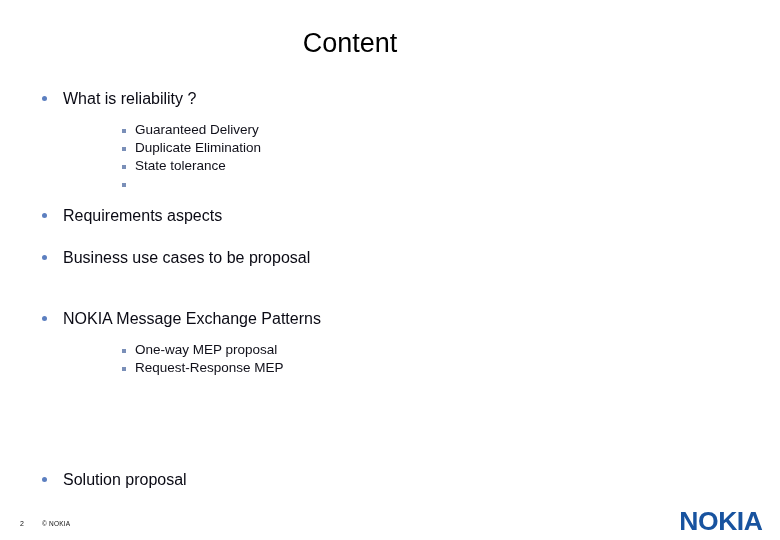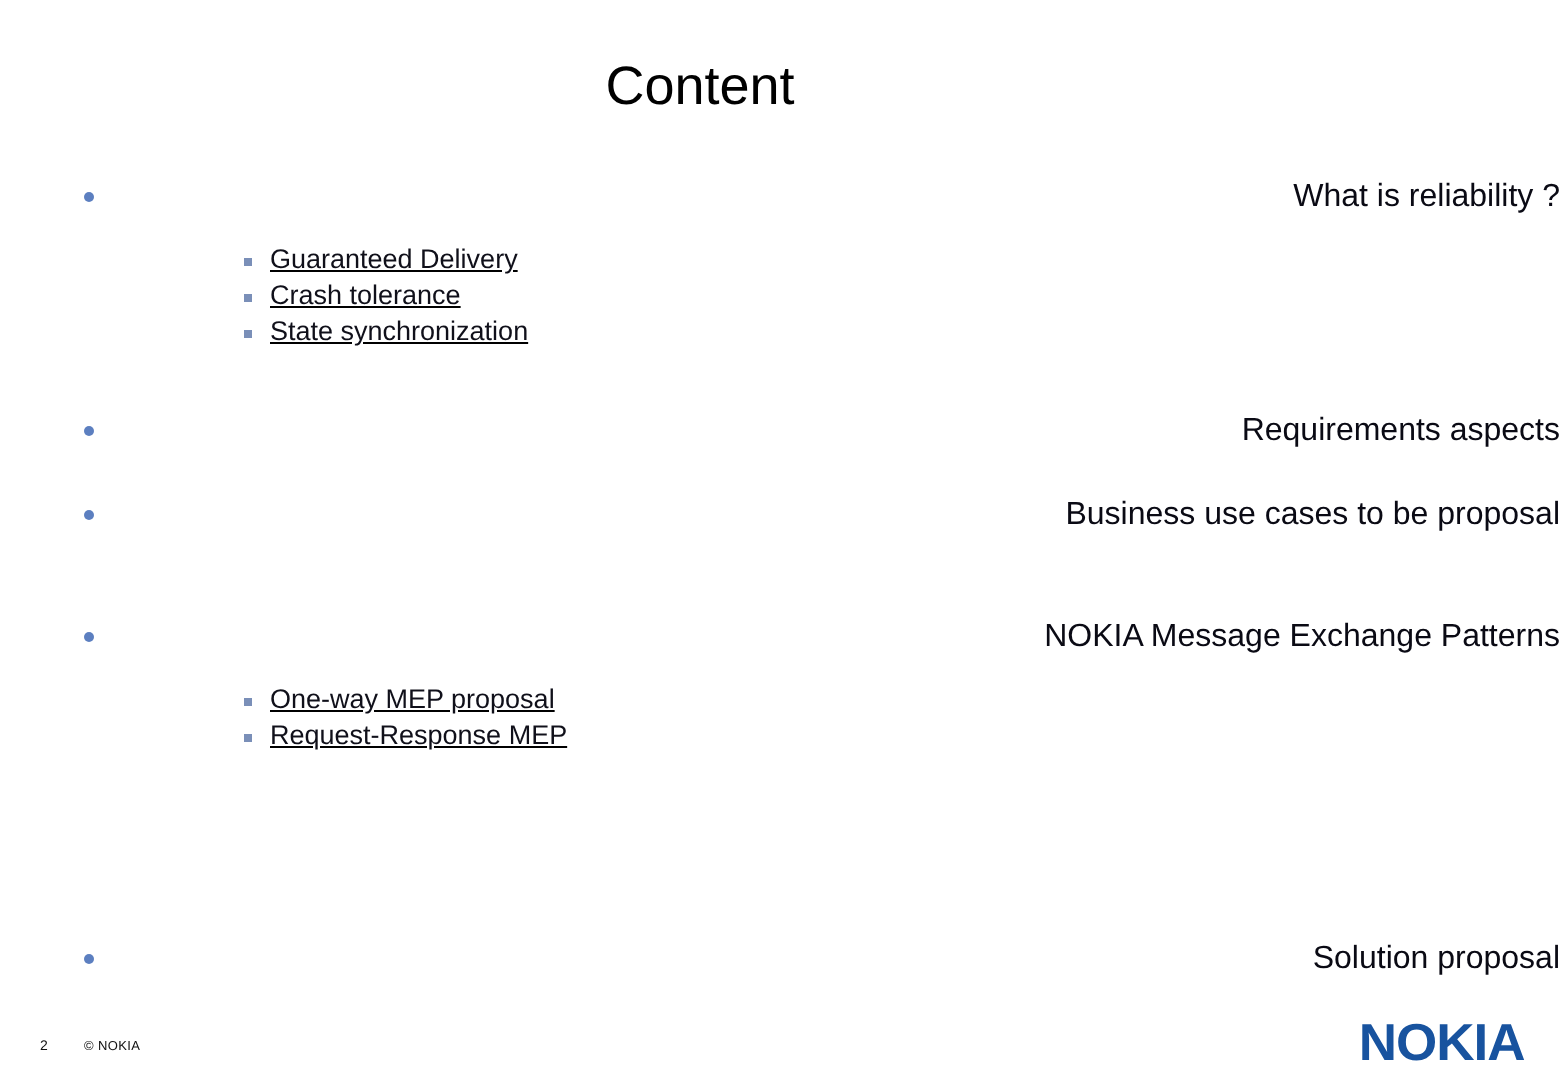--- a/index.html
+++ b/index.html
@@ -42,36 +42,34 @@
     width: 780px;
   }
 
   .lvl1 {
     position: relative;
     padding-left: 63px;
     font-size: 16px;
     line-height: 21px;
     color: #0a0a14;
     white-space: nowrap;
-    text-align: right;
   }
   .lvl1 .b1-marker {
     position: absolute;
     left: 42px;
     top: 8px;
     width: 5px;
     height: 5px;
     border-radius: 50%;
     background: #5c7fc0;
   }
 
   .sublist {
     margin: 0;
     padding: 0;
-    text-decoration: underline;
   }
   .lvl2 {
     position: relative;
     padding-left: 135px;
     font-size: 13.5px;
     line-height: 18px;
     color: #10101a;
     white-space: nowrap;
   }
   .lvl2 .b2-marker {
@@ -136,25 +134,28 @@
       <span>What is reliability ?</span>
     </div>
     <div class="gap-sm"></div>
     <div class="sublist">
       <div class="lvl2">
         <span class="b2-marker"></span>
         <span>Guaranteed Delivery</span>
       </div>
       <div class="lvl2">
         <span class="b2-marker"></span>
-        <span>Crash tolerance</span>
-      </div>
-      <div class="lvl2">
-        <span class="b2-marker"></span>
-        <span>State synchronization</span>
+        <span>Duplicate Elimination</span>
+      </div>
+      <div class="lvl2">
+        <span class="b2-marker"></span>
+        <span>State tolerance</span>
+      </div>
+      <div class="lvl2">
+        <span class="b2-marker"></span>
       </div>
     </div>
 
     <div class="gap-lg"></div>
 
     <div class="lvl1">
       <span class="b1-marker"></span>
       <span>Requirements aspects</span>
     </div>
 

